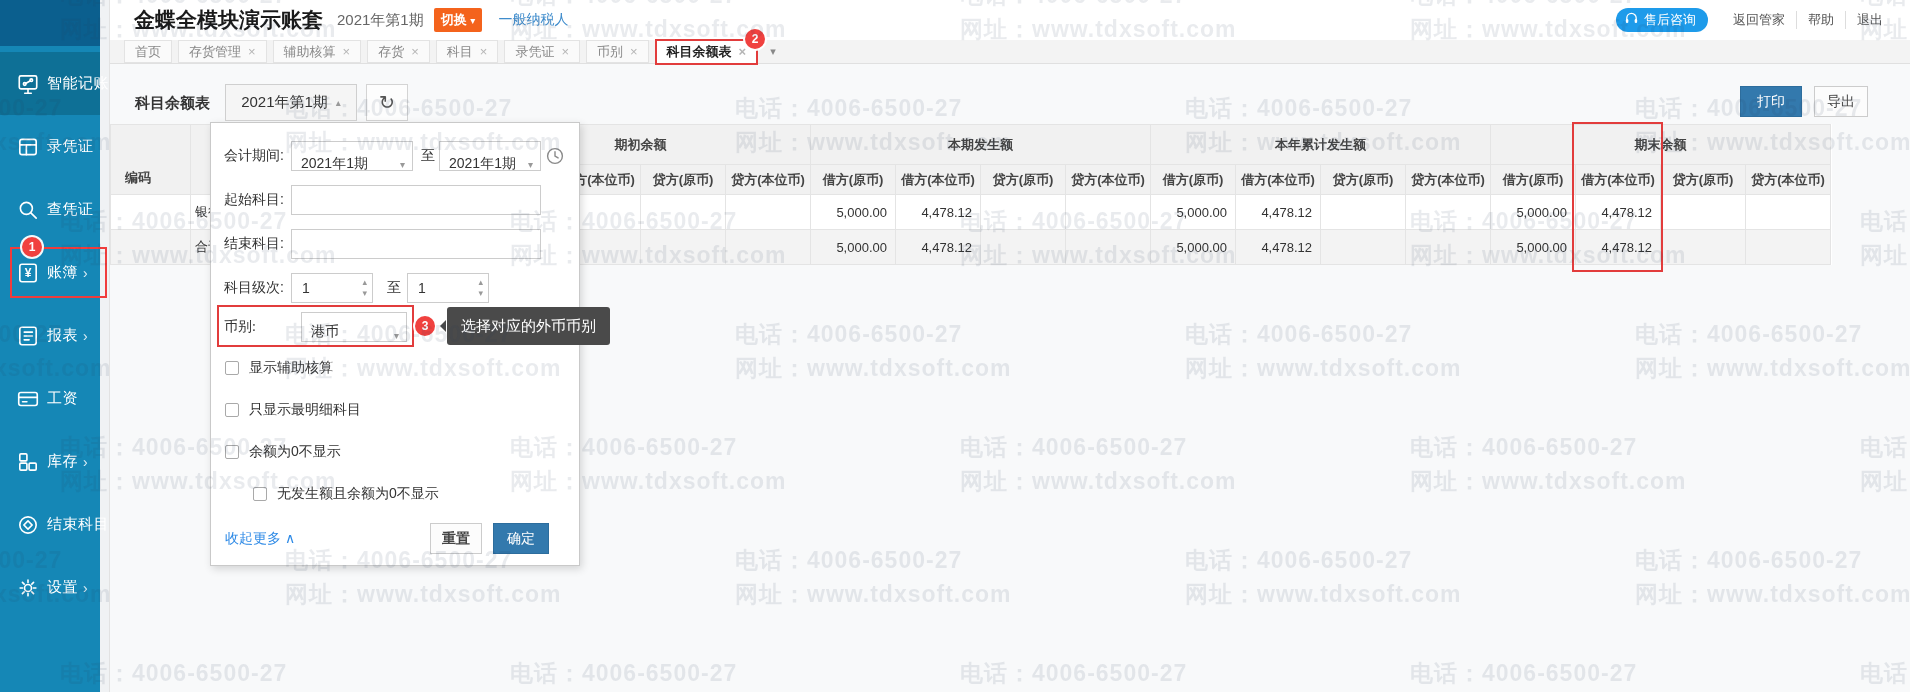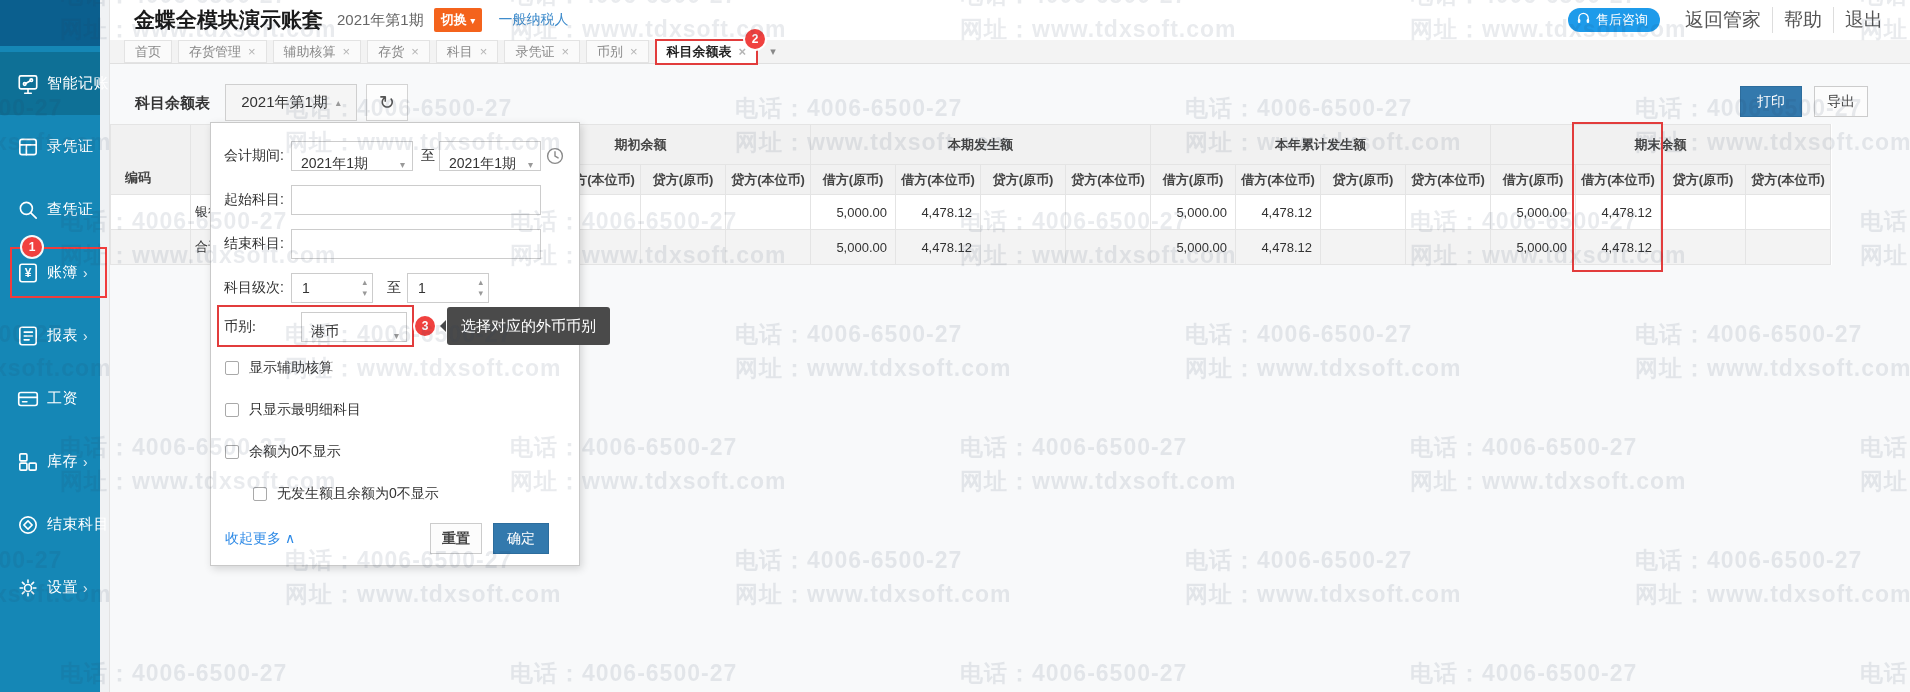--- a/index.html
+++ b/index.html
@@ -25,21 +25,21 @@
   
   .topbar { position:absolute; left:110px; top:0; right:0; height:40px; background:#fff; display:flex; align-items:center; padding:0 16px 0 24px; z-index:6; }
   .app-title { font-size:21px; font-weight:bold; color:#1a1a1a; margin-right:14px; white-space:nowrap; }
   .app-period { font-size:15px; color:#666; margin-right:10px; }
   .switch-btn { background:#f4631c; color:#fff; font-size:13px; font-weight:bold; padding:3px 7px; border-radius:2px; cursor:pointer; white-space:nowrap; }
   .switch-btn .caret { font-size:10px; }
   .taxpayer { color:#3f8ccc; font-size:14px; margin-left:16px; cursor:pointer; white-space:nowrap; }
   .topbar-right { margin-left:auto; display:flex; align-items:center; gap:14px; }
   .service-pill { background:#1e9bea; color:#fff; font-size:13px; height:24px; padding:0 12px 0 8px; border-radius:13px; display:flex; align-items:center; gap:5px; cursor:pointer; white-space:nowrap; }
   .top-links { display:flex; align-items:center; }
-  .top-link { font-size:19px; color:#555; cursor:pointer; padding:0 11px; white-space:nowrap; }
+  .top-link { font-size:13px; color:#555; cursor:pointer; padding:0 11px; white-space:nowrap; }
   .top-link + .top-link { border-left:1px solid #ddd; }
 
   
   .tabbar { position:absolute; left:110px; top:40px; right:0; height:24px; background:#f3f3f3; border-bottom:1px solid #e0e0e0; display:flex; align-items:center; padding-left:14px; gap:6px; z-index:6; }
   .tab { position:relative; display:flex; align-items:center; gap:7px; background:#fafafa; border:1px solid #e3e3e3; color:#888; font-size:13px; height:23px; padding:0 10px; cursor:pointer; white-space:nowrap; }
   .tab .tab-close { color:#b5b5b5; font-size:13px; }
   .tab.active { background:#fff; border:2px solid #e23c3c; color:#222; font-weight:bold; height:26px; }
   .tab-badge { right:-9px; top:-12px; }
   .tab-caret { color:#888; font-size:11px; padding:0 6px; cursor:pointer; }
 

